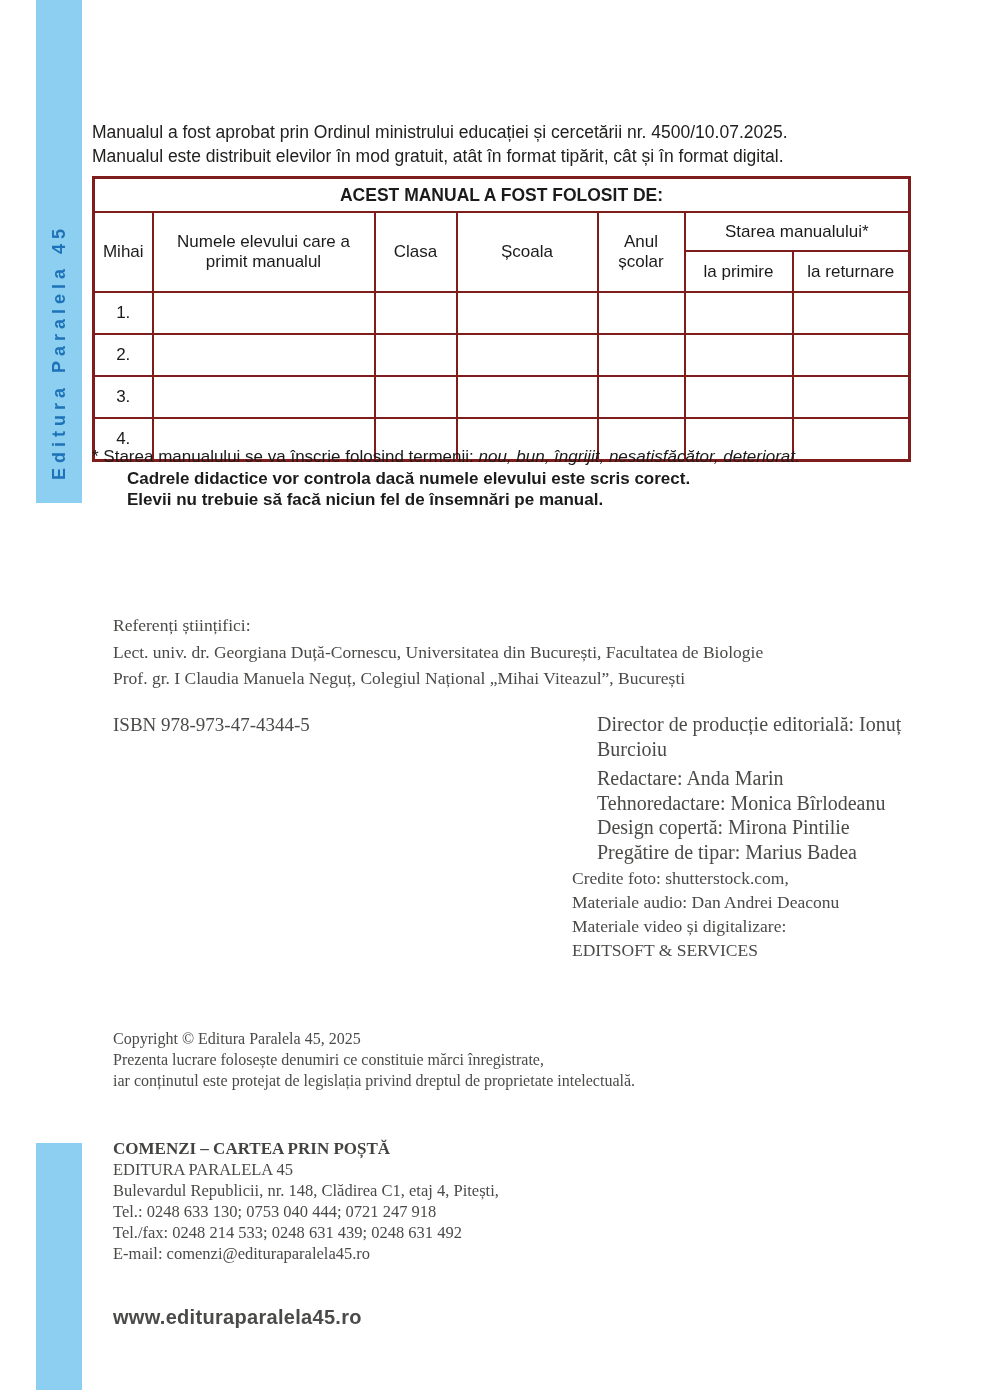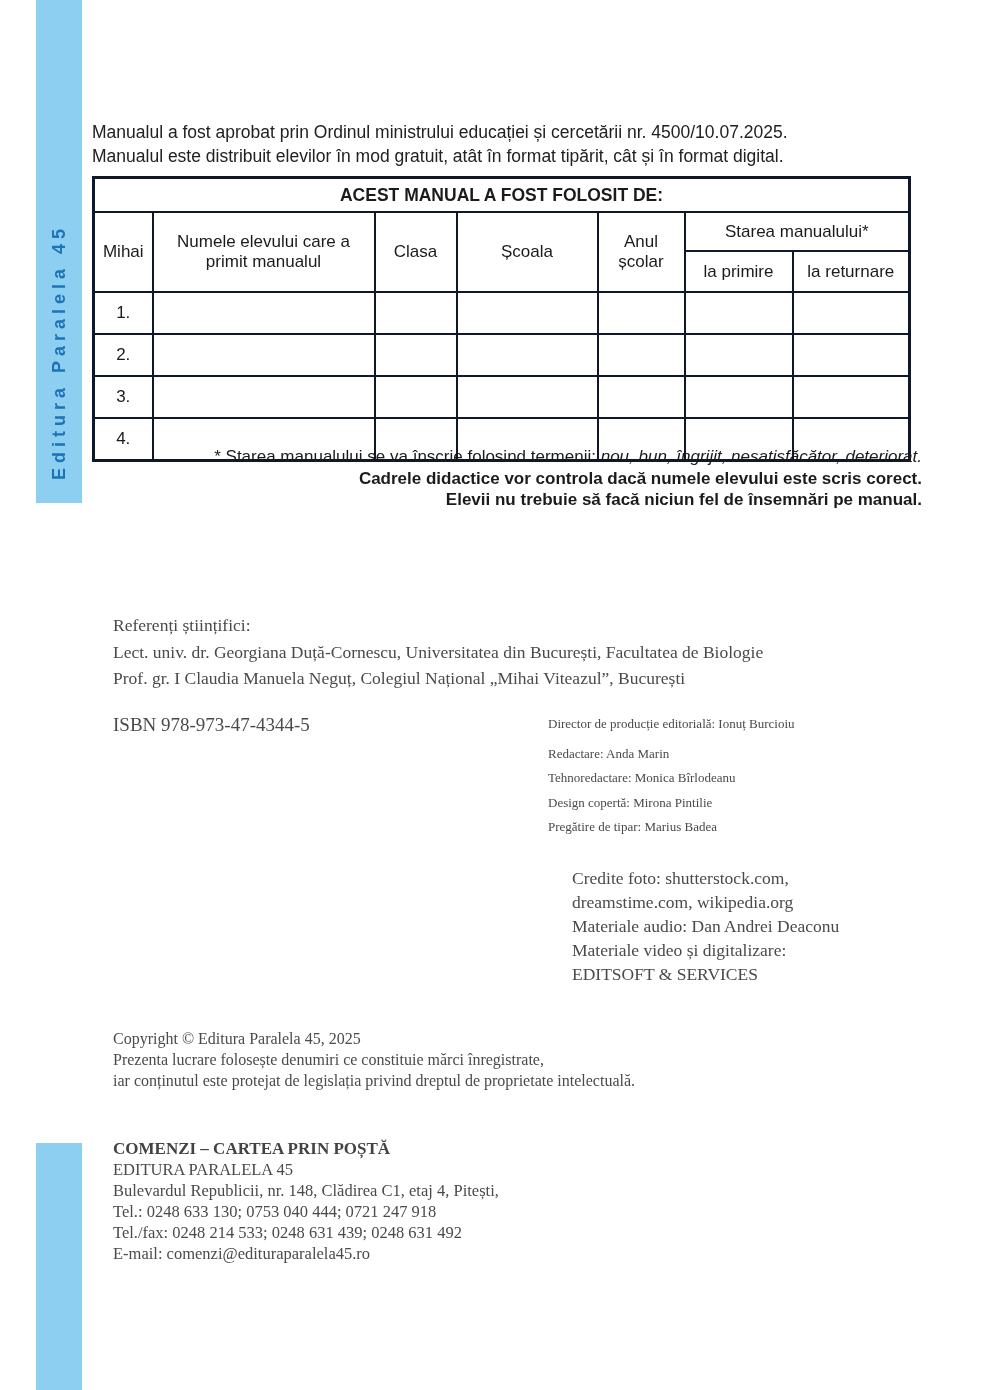--- a/index.html
+++ b/index.html
@@ -36,54 +36,54 @@
     font-size: 17.5px; line-height: 24px; color: #222120; margin-top: 16px;
   }
 
   
   .usage-table {
     position: absolute; left: 92px; top: 176px;
     border-collapse: collapse; table-layout: fixed; width: 816px;
     font-size: 17px; color: #1b1b1b;
   }
   .usage-table, .usage-table td, .usage-table th {
-    border: 2px solid #0f172a;
+    border: 2px solid #7f1d1d;
   }
   .usage-table { border-width: 3px; }
   .usage-table td, .usage-table th {
     text-align: center; vertical-align: middle;
     padding: 2px 4px; font-weight: normal;
   }
   .usage-table .t-title { height: 28px; font-weight: bold; font-size: 17.5px; }
   .usage-table .h1 td { height: 33px; }
   .usage-table .h2 td { height: 35px; }
   .usage-table .data td { height: 36px; }
 
   
   .footnote {
     position: absolute; left: 92px; top: 446px; width: 830px;
-    font-size: 17px; line-height: 21.5px; color: #1b1b1b; text-align: right;
+    font-size: 17px; line-height: 21.5px; color: #1b1b1b;
   }
   .footnote .it { font-style: italic; }
   .footnote .bold-line { font-weight: bold; margin-left: 35px; }
 
   
   .serif { font-family: "Liberation Serif", serif; color: #4a4a48; }
 
   .referents {
     position: absolute; left: 113px; top: 612px; width: 720px;
     font-size: 17.5px; line-height: 26.5px;
   }
   .isbn {
     position: absolute; left: 113px; top: 714px;
     font-size: 19px;
   }
   .production {
-    position: absolute; left: 548px; top: 712px; width: 360px;
-    font-size: 13px; line-height: 24.5px;
+    position: absolute; left: 597px; top: 712px; width: 360px;
+    font-size: 20px; line-height: 24.5px;
   }
   .production .first { margin-bottom: 5px; }
   .credits {
     position: absolute; left: 572px; top: 866px; width: 360px;
     font-size: 17.5px; line-height: 24px;
   }
   .copyright {
     position: absolute; left: 113px; top: 1028px; width: 650px;
     font-size: 16px; line-height: 21px;
   }
@@ -198,35 +198,35 @@
   <div class="production serif">
     <div class="first">Director de producție editorială: Ionuț Burcioiu</div>
     <div>Redactare: Anda Marin</div>
     <div>Tehnoredactare: Monica Bîrlodeanu</div>
     <div>Design copertă: Mirona Pintilie</div>
     <div>Pregătire de tipar: Marius Badea</div>
   </div>
 
   <div class="credits serif">
     <div>Credite foto: shutterstock.com,</div>
-    <div>dreamstime.com, wikipedia.org</div>
     <div>Materiale audio: Dan Andrei Deaconu</div>
     <div>Materiale video și digitalizare:</div>
     <div>EDITSOFT &amp; SERVICES</div>
   </div>
 
   <div class="copyright serif">
     <div>Copyright © Editura Paralela 45, 2025</div>
     <div>Prezenta lucrare folosește denumiri ce constituie mărci înregistrate,</div>
     <div>iar conținutul este protejat de legislația privind dreptul de proprietate intelectuală.</div>
   </div>
 
   <div class="orders serif">
     <div class="orders-title">COMENZI – CARTEA PRIN POȘTĂ</div>
     <div>EDITURA PARALELA 45</div>
     <div>Bulevardul Republicii, nr. 148, Clădirea C1, etaj 4, Pitești,</div>
     <div>Tel.: 0248 633 130; 0753 040 444; 0721 247 918</div>
     <div>Tel./fax: 0248 214 533; 0248 631 439; 0248 631 492</div>
     <div>E-mail: comenzi@edituraparalela45.ro</div>
   </div>
 
+  <div class="website">www.edituraparalela45.ro</div>
 
 </div>
 
 </body></html>

